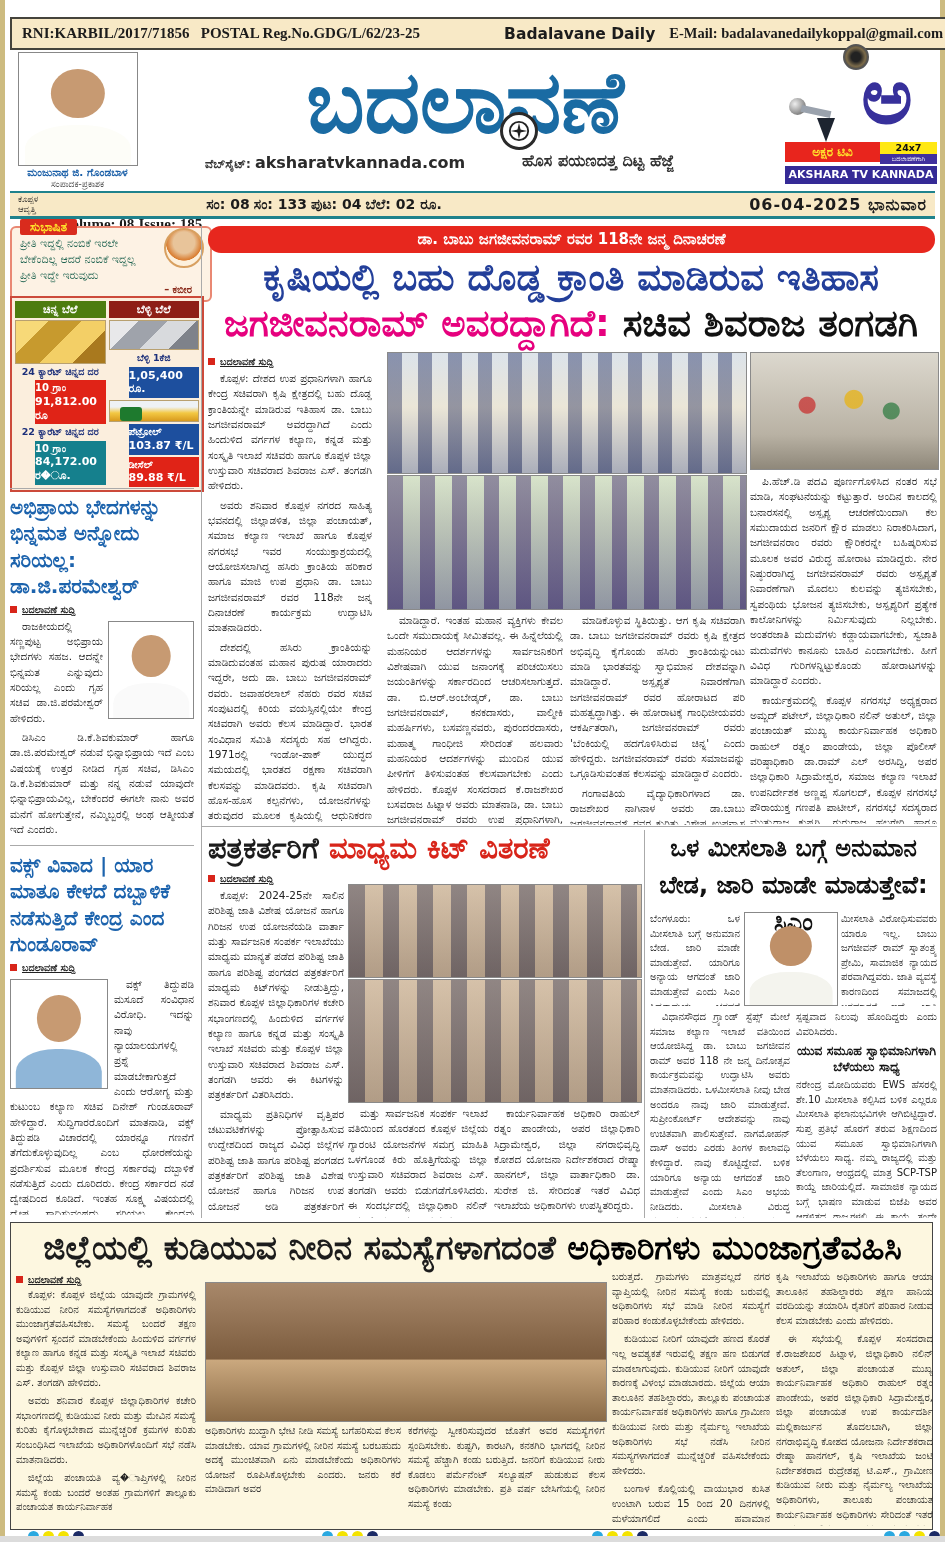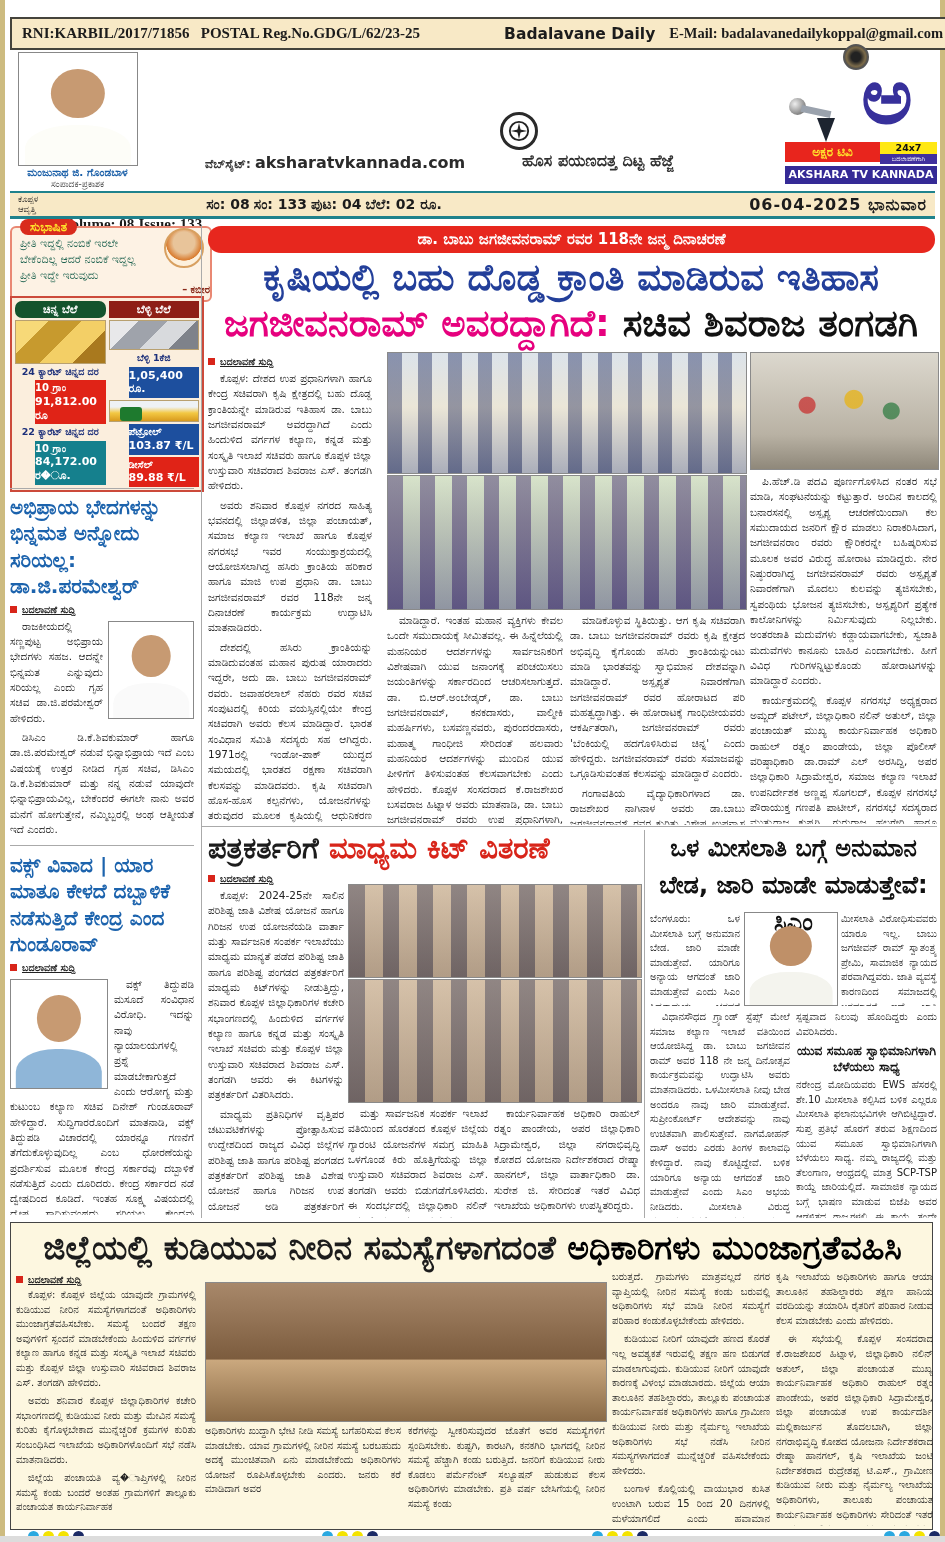--- a/index.html
+++ b/index.html
@@ -48,30 +48,30 @@
   .issuebar{left:10px;top:191px;width:925px;height:28px;background:#f8e9c6;border-top:2px solid #1f828c;
             border-bottom:3px solid #1f828c;display:flex;align-items:center;gap:4px;padding:0 8px;box-sizing:border-box;}
   .issuebar .tiny{font-size:8.5px;line-height:1.1;width:40px;}
   .issuebar .v{font-family:"Liberation Serif",serif;font-weight:bold;font-size:15px;margin-top:40px;}
   .issuebar .k{font-weight:bold;font-size:14px;}
   .issuebar .date{margin-left:auto;font-weight:bold;font-size:16px;letter-spacing:1px;}
   
   .subh{left:10px;top:226px;width:184px;height:62px;border:2px solid #e98873;border-radius:6px;background:#fdf2e4;
         padding:8px 6px 2px 8px;box-sizing:content-box;}
   .subh .badge{position:absolute;left:8px;top:-9px;background:#d92b1d;color:#ffe12b;font-weight:bold;font-size:12px;
-               padding:1px 10px;border-radius:8px;}
+               padding:1px 10px;border-radius:2px;}
   .subh .q{font-size:11px;font-weight:normal;color:#1f6350;line-height:1.45;width:132px;}
-  .subh .a{position:absolute;right:0;bottom:4px;font-size:10px;font-weight:bold;color:#8a2a1a;}
+  .subh .a{position:absolute;right:18px;bottom:4px;font-size:10px;font-weight:bold;color:#8a2a1a;}
   .kabir{position:absolute;right:6px;top:0px;width:36px;height:36px;border-radius:50%;border:2px solid #d8a060;
          background:radial-gradient(circle at 50% 35%, #e8c49a 36%, #d97b2e 60%, #fdf0dc 62%);}
   .rates{left:10px;top:296px;width:184px;height:186px;border:2px solid #cc4a3a;background:#fbeedd;padding:3px;
          display:flex;gap:3px;box-sizing:content-box;}
   .rcol{flex:1;display:flex;flex-direction:column;gap:2px;}
   .rhead{height:17px;line-height:17px;color:#fff;font-weight:bold;font-size:11px;text-align:center;}
-  .rhead.gold{background:#14532d;border-radius:7px;}
+  .rhead.gold{background:#4d7c0f;}
   .rhead.silver{background:#8e1e16;}
   .rimg{height:42px;border:1px solid #b8a070;}
   .rimg.gold{background:linear-gradient(135deg,#f7d978 0 25%,#c79a2e 25% 50%,#f3cf66 50% 75%,#a9791e 75%);}
   .rimg.silver{background:linear-gradient(135deg,#e8e8ea 0 25%,#9fa3ab 25% 50%,#d8dadd 50% 75%,#7e828a 75%);height:56px;}
   .rimg.petrol{background:linear-gradient(180deg,#eef2f5 0 30%,#f3c843 60%,#d89a1e 100%);height:40px;position:relative;}
   .rimg.petrol::before{content:"";position:absolute;left:10px;top:6px;width:22px;height:14px;background:#1e7a2e;border-radius:3px;}
   .rlabel{font-size:9.5px;font-weight:bold;color:#1c2f7a;text-align:center;line-height:1.3;}
   .rbox{color:#fff;font-weight:bold;text-align:left;font-size:10px;line-height:1.25;padding:2px 0;margin-left:20px;}
   .rbox .big{font-size:11px;}
   .rbox.red{background:#e02317;}
@@ -146,20 +146,21 @@
       <span>POSTAL Reg.No.GDG/L/62/23-25</span>
     </span>
     <span class="c">Badalavane Daily</span>
     <span class="r">E-Mail: badalavanedailykoppal@gmail.com</span>
   </div>
 
   <div class="abs portrait ed-photo" style="--bg:linear-gradient(180deg,#f2e8d4,#e0d4bc);--shirt:#fdfdf8;"></div>
   <div class="abs ed-name">ಮಂಜುನಾಥ ಜಿ. ಗೊಂಡಬಾಳ</div>
   <div class="abs ed-role">ಸಂಪಾದಕ-ಪ್ರಕಾಶಕ</div>
 
+  <div class="abs m-title">ಬದಲಾವಣೆ</div>
   <div class="abs compass">
     <svg viewBox="0 0 24 24">
         <circle cx="12" cy="12" r="10" fill="#fff" stroke="#222" stroke-width="2"></circle>
     <path d="M12 3 L14 12 L12 21 L10 12 Z" fill="#222"></path>
         <path d="M3 12 L12 10 L21 12 L12 14 Z" fill="#222"></path>
       </svg>
   </div>
   <div class="abs site-row">
     <span>ವೆಬ್‌ಸೈಟ್:</span>
     <b>aksharatvkannada.com</b>
@@ -174,21 +175,21 @@
     <div class="nib"></div>
     <div class="strip-red">ಅಕ್ಷರ ಟಿವಿ</div>
     <div class="b24">24x7</div>
     <div class="bsub">ಬದಲಾವಣೆಗಾಗಿ</div>
     <div class="strip-purple">AKSHARA TV KANNADA</div>
   </div>
 
   <div class="abs issuebar">
     <span class="tiny">ಕೊಪ್ಪಳ ಆವೃತ್ತಿ</span>
     <span class="v">Volume: 08</span>
-    <span class="v">Issue: 133</span>
+    <span class="v">Issue: 185</span>
     <span class="k">ಸಂ: 08</span>
     <span class="k">ಸಂ: 133</span>
     <span class="k">ಪುಟ: 04</span>
     <span class="k">ಬೆಲೆ: 02 ರೂ.</span>
     <span class="date">
       <span>06-04-2025</span>
       <span>ಭಾನುವಾರ</span>
     </span>
   </div>
 

